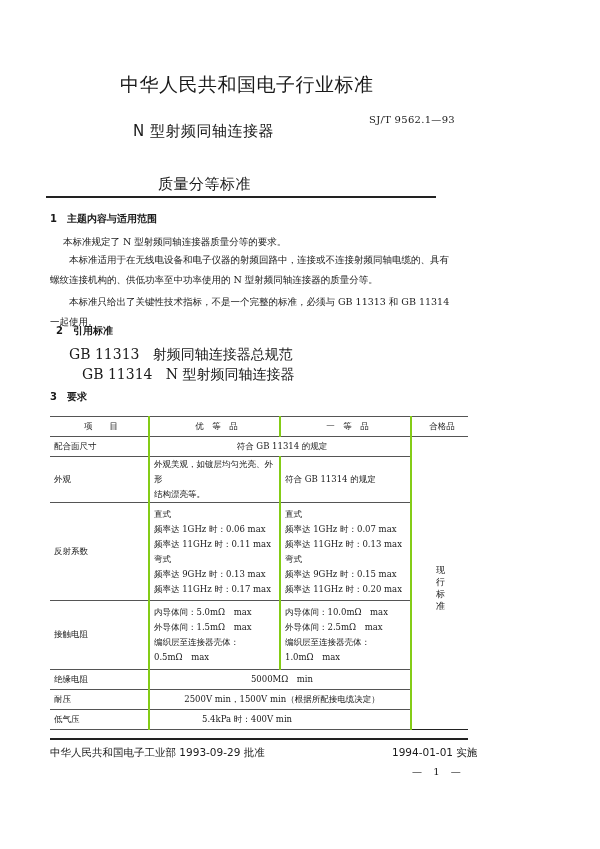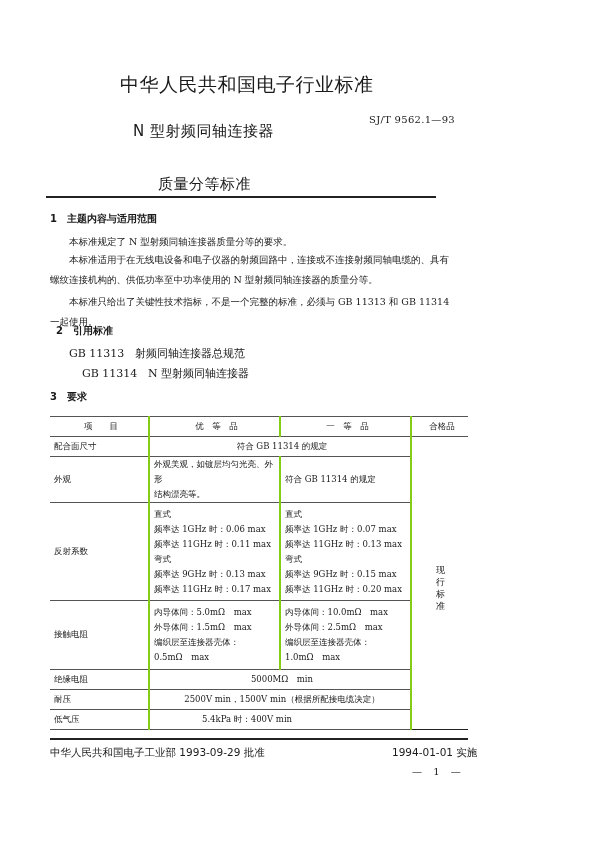--- a/index.html
+++ b/index.html
@@ -8,21 +8,21 @@
     font-family: "DejaVu Serif", "Liberation Serif", serif; color: #1a1a1a;
   }
   .abs { position: absolute; }
   .std-org { left: 120px; top: 72px; font-family: "DejaVu Sans", sans-serif; font-size: 19px; letter-spacing: 0.5px; }
   .title1 { left: 133px; top: 122px; font-family: "DejaVu Sans", sans-serif; font-size: 15px; letter-spacing: 0.5px; }
   .title2 { left: 158px; top: 147px; font-family: "DejaVu Sans", sans-serif; font-size: 15px; letter-spacing: 0.5px; margin-top: 28px; }
   .std-code { left: 369px; top: 114px; font-size: 10px; letter-spacing: 0.3px; }
   .hr-top { left: 46px; top: 196px; width: 390px; height: 1.5px; background: #222; }
   .sec { font-family: "DejaVu Sans", sans-serif; font-size: 10px; font-weight: bold; }
   .para { font-size: 9.5px; line-height: 20px; width: 404px; }
-  .ref { font-size: 11px; }
+  .ref { font-size: 14px; }
   
   table.req {
     position: absolute; left: 50px; top: 416px; width: 418px; border-collapse: collapse;
     font-size: 8.5px; border-top: 1.5px solid #222; border-bottom: 1.5px solid #222;
   }
   table.req td, table.req th {
     border-top: 1px solid #555; border-bottom: 1px solid #555; padding: 0 0 0 4px; vertical-align: middle;
     font-weight: normal; text-align: left;
   }
   table.req .vl { border-right: 2px solid #84cc16; }
@@ -38,21 +38,21 @@
 </head>
 <body>
 
 <div class="abs std-org">中华人民共和国电子行业标准</div>
 <div class="abs title1">N 型射频同轴连接器</div>
 <div class="abs title2">质量分等标准</div>
 <div class="abs std-code">SJ/T 9562.1—93</div>
 <div class="abs hr-top"></div>
 
 <div class="abs sec" style="left:50px; top:212px;">1　主题内容与适用范围</div>
-<div class="abs para" style="left:50px; top:232px; text-indent:19px;">本标准规定了 N 型射频同轴连接器质量分等的要求。</div>
+<div class="abs para" style="left:44px; top:232px; text-indent:19px;">本标准规定了 N 型射频同轴连接器质量分等的要求。</div>
 <div class="abs para" style="left:50px; top:250px; text-indent:19px;">本标准适用于在无线电设备和电子仪器的射频回路中，连接或不连接射频同轴电缆的、具有螺纹连接机构的、供低功率至中功率使用的 N 型射频同轴连接器的质量分等。</div>
 <div class="abs para" style="left:50px; top:292px; text-indent:19px;">本标准只给出了关键性技术指标，不是一个完整的标准，必须与 GB 11313 和 GB 11314 一起使用。</div>
 
 <div class="abs sec" style="left:50px; top:324px;margin-left:6px;">2　引用标准</div>
 <div class="abs ref" style="left:69px; top:346px;">
   <span>GB 11313</span>&nbsp;&nbsp;
   <span>射频同轴连接器总规范</span>
 </div>
 <div class="abs ref" style="left:82px; top:366px;">
   <span>GB 11314</span>&nbsp;&nbsp;

